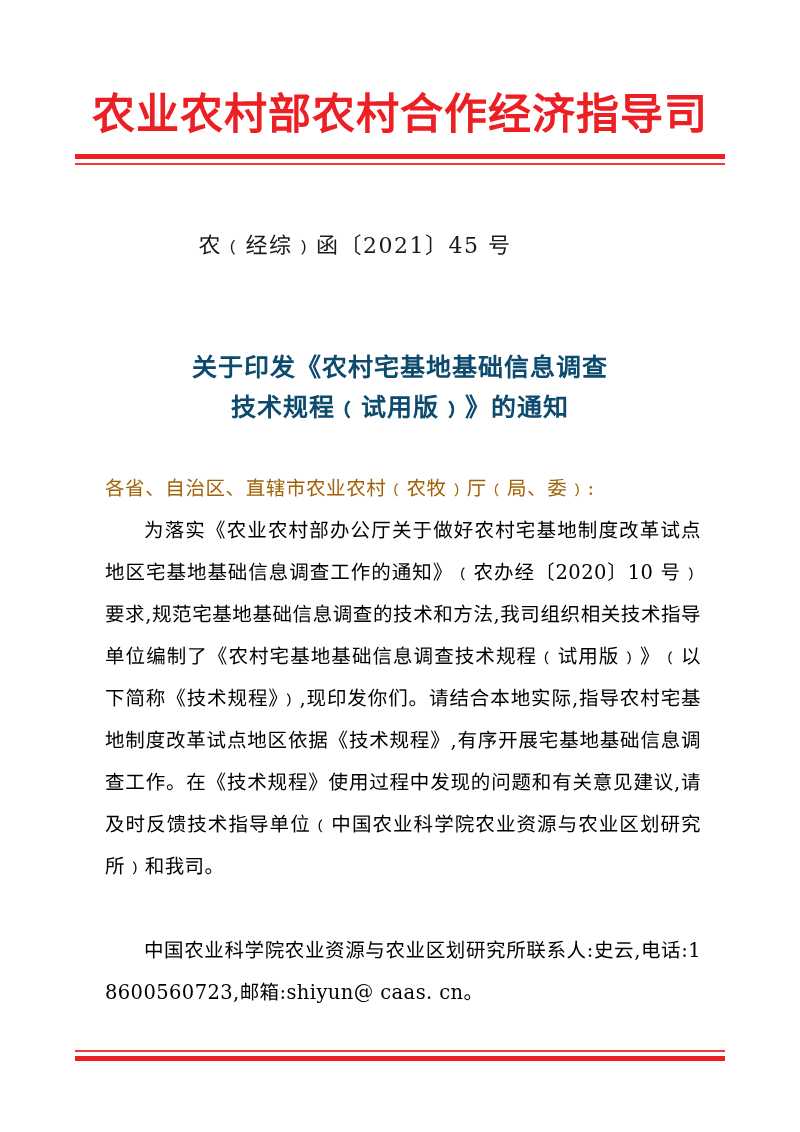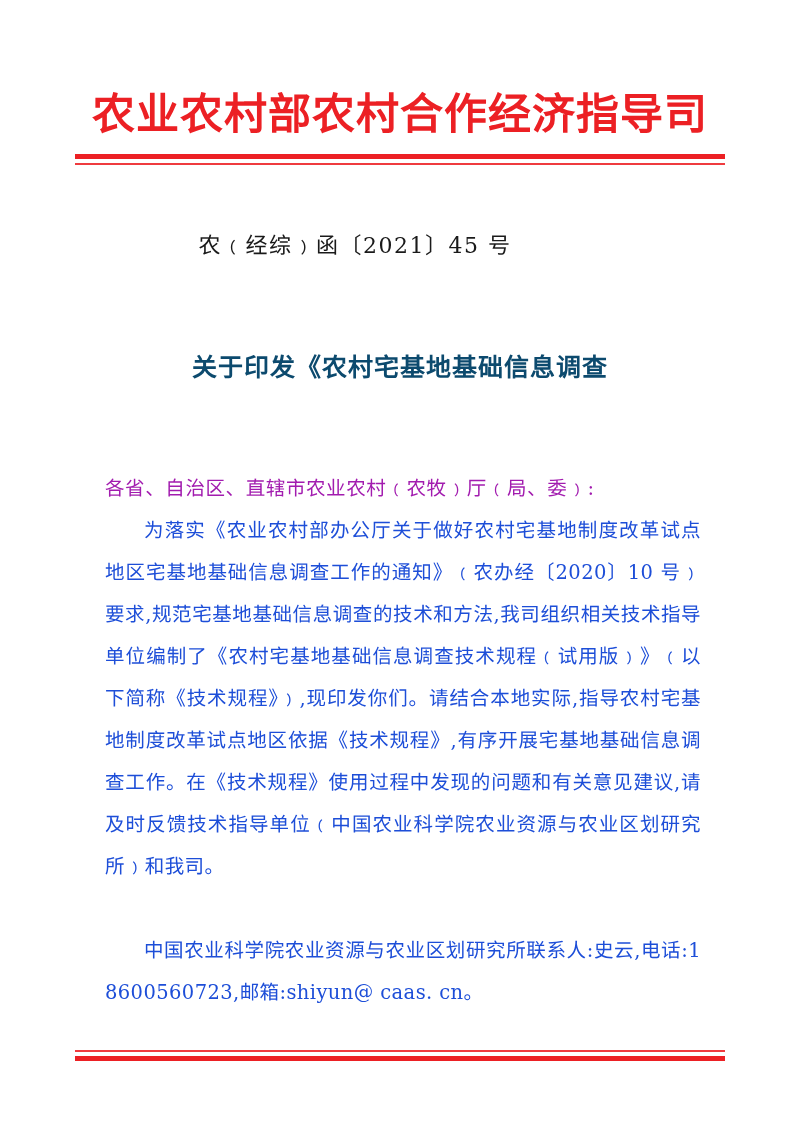--- a/index.html
+++ b/index.html
@@ -96,30 +96,30 @@
   .body-block {
     position: absolute;
     top: 460px;
     left: 105px;
     width: 596px;
   }
   .recipient {
     font-size: 19.5px;
     line-height: 42px;
     letter-spacing: 0.6px;
-    color: #a21caf;
+    color: #a16207;
   }
   .para {
     font-size: 19.5px;
     line-height: 42px;
     letter-spacing: 0.4px;
     text-align: justify;
     text-align-last: left;
     text-justify: inter-character;
-    color: #1d4ed8;
+    color: #000000;
     margin: 0;
   }
   .para.indent {
     text-indent: 2em;
   }
   .para-spacer {
     height: 42px;
   }
 
   
@@ -147,20 +147,21 @@
   <div class="rule-group-top">
     <div class="rule-thick"></div>
     <div class="rule-gap"></div>
     <div class="rule-thin"></div>
   </div>
 
   <div class="doc-number">农﹙经综﹚函〔2021〕45 号</div>
 
   <div class="doc-title">
     <span class="tline">关于印发《农村宅基地基础信息调查</span>
+    <span class="tline">技术规程﹙试用版﹚》的通知</span>
   </div>
 
   <div class="body-block">
     <div class="recipient">各省、自治区、直辖市农业农村﹙农牧﹚厅﹙局、委﹚:</div>
 
     <p class="para indent">为落实《农业农村部办公厅关于做好农村宅基地制度改革试点地区宅基地基础信息调查工作的通知》﹙农办经〔2020〕10 号﹚要求,规范宅基地基础信息调查的技术和方法,我司组织相关技术指导单位编制了《农村宅基地基础信息调查技术规程﹙试用版﹚》﹙以下简称《技术规程》﹚,现印发你们。请结合本地实际,指导农村宅基地制度改革试点地区依据《技术规程》,有序开展宅基地基础信息调查工作。在《技术规程》使用过程中发现的问题和有关意见建议,请及时反馈技术指导单位﹙中国农业科学院农业资源与农业区划研究所﹚和我司。</p>
 
     <div class="para-spacer"></div>
 
     <p class="para indent">中国农业科学院农业资源与农业区划研究所联系人:史云,电话:18600560723,邮箱:shiyun@ caas. cn。</p>

